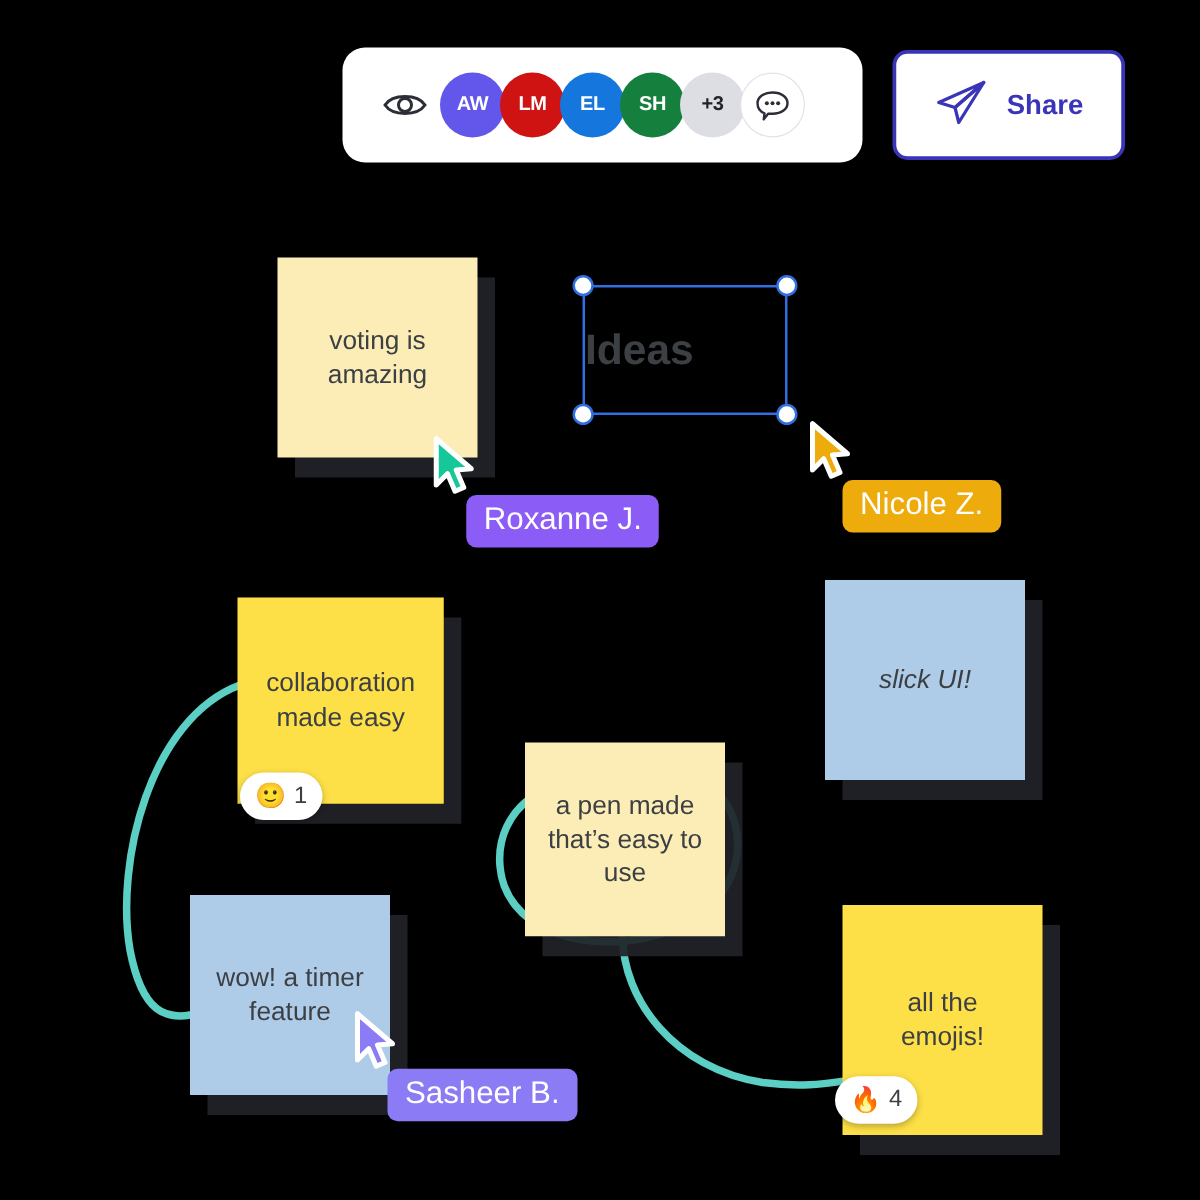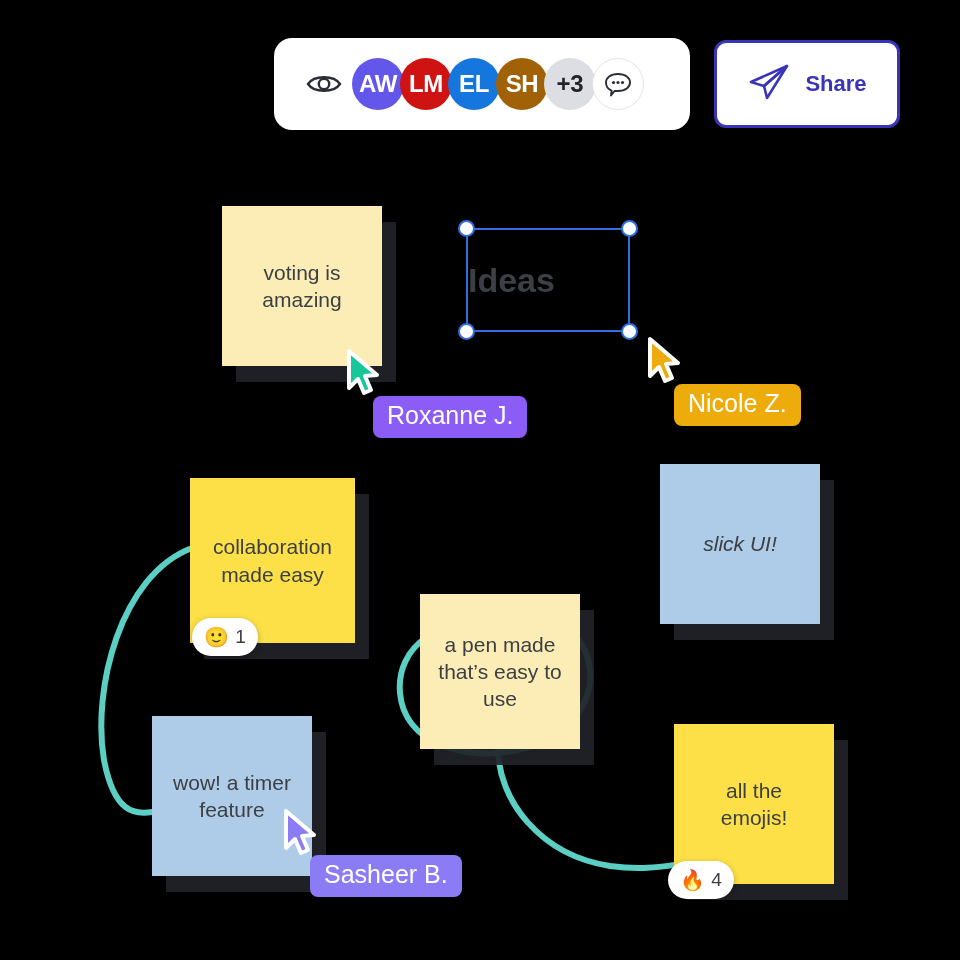--- a/index.html
+++ b/index.html
@@ -17,21 +17,21 @@
     width: 416px; height: 92px;
     background: #ffffff; border-radius: 18px;
     display: flex; align-items: center; gap: 0px;
     padding: 0 22px;
   }
   .eye-wrap { width: 56px; display:flex; align-items:center; justify-content:center; }
   .avatars { display: flex; align-items: center; }
   .avatar {
     width: 52px; height: 52px; border-radius: 50%;
     display: flex; align-items: center; justify-content: center;
-    color: #ffffff; font-size: 24px; font-weight: bold;
+    color: #ffffff; font-size: 16px; font-weight: bold;
     letter-spacing: -0.3px; margin-left: -4px;
     flex: none;
   }
   .avatar:first-child { margin-left: 0; }
   .avatar.overflow { background: #dcdee3; color: #22242a; }
   .avatar.comment {
     background: #ffffff; border: 1.5px solid #e2e4e9;
   }
 
   
@@ -137,21 +137,21 @@
     <span class="note-text">a pen made
 that’s easy to
 use</span>
   </div>
 
   <div class="note blue" style="left:152px; top:716px; width:160px; height:160px;">
     <span class="note-text">wow! a timer
 feature</span>
   </div>
 
-  <div class="note green" style="left:674px; top:724px; width:160px; height:160px;">
+  <div class="note green" style="left:674px; top:724px; width:160px; height:184px;">
     <span class="note-text">all the
 emojis!</span>
   </div>
 
   <div class="reaction" style="left:192px; top:618px;">
     <span class="emo">🙂</span>
     <span class="cnt">1</span>
   </div>
   <div class="reaction" style="left:668px; top:861px;">
     <span class="emo">🔥</span>
@@ -198,21 +198,21 @@
     <div class="avatars">
       <span class="avatar" style="background:#6257ea;">
         <span>AW</span>
       </span>
       <span class="avatar" style="background:#cf1212;">
         <span>LM</span>
       </span>
       <span class="avatar" style="background:#1577dd;">
         <span>EL</span>
       </span>
-      <span class="avatar" style="background:#a16207;">
+      <span class="avatar" style="background:#15803d;">
         <span>SH</span>
       </span>
       <span class="avatar overflow">
         <span>+3</span>
       </span>
       <span class="avatar comment">
         <svg width="30" height="28" viewBox="0 0 30 28">
           <path d="M15 4 C22.5 4, 27 8, 27 12.5 C27 17, 22.5 21, 15 21
                    L11.5 21 L8 25.5 L8.6 20.6 C5.2 19.2, 3 16.2, 3 12.5
                    C3 8, 7.5 4, 15 4 Z" fill="none" stroke="#2b2e36" stroke-width="1.9" stroke-linejoin="round"></path>

